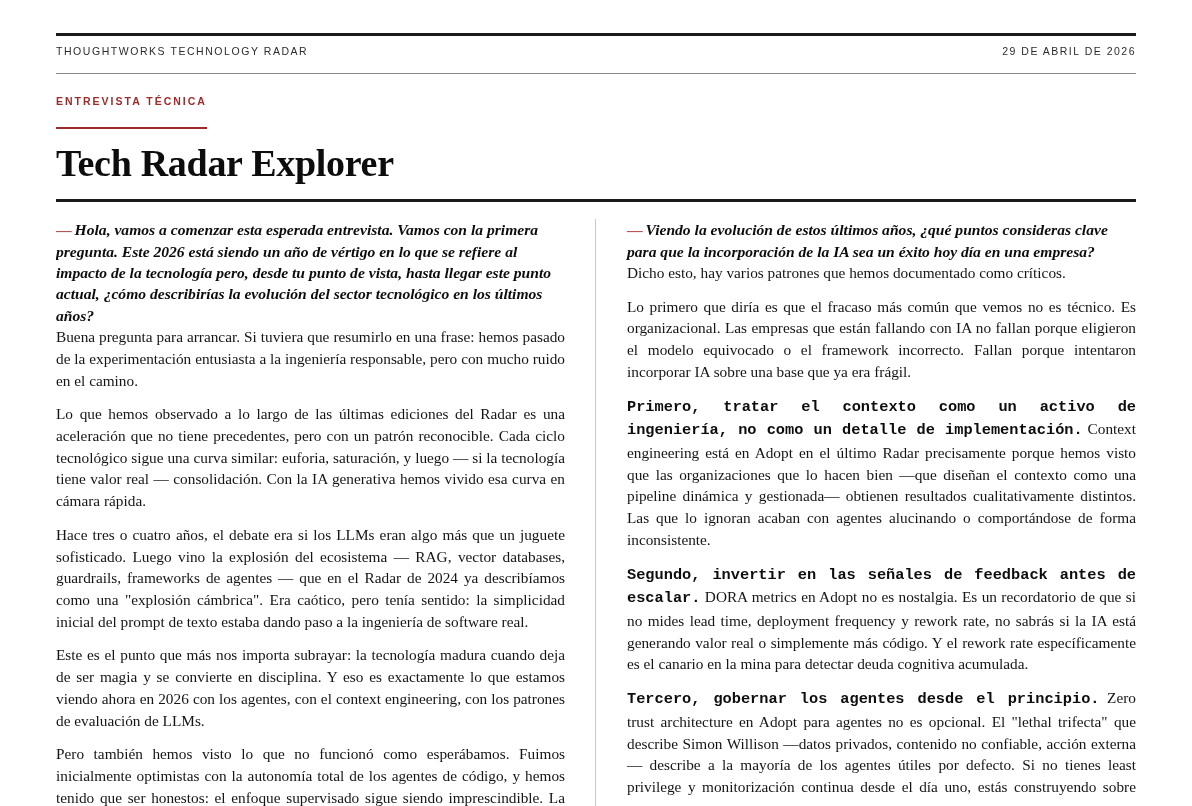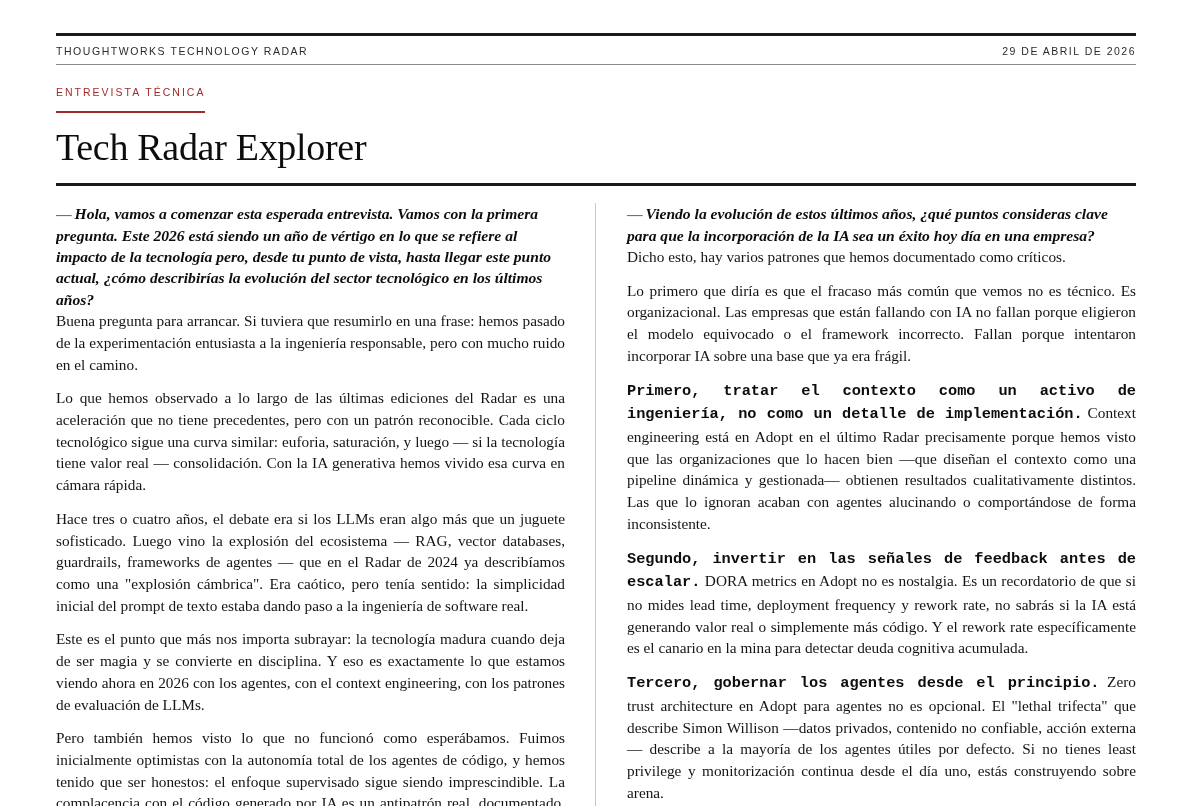--- a/index.html
+++ b/index.html
@@ -25,21 +25,21 @@
 
   
   .rule-thick {
     border-top: 3px solid #1a1a1a;
     margin-top: 33px;
   }
   .masthead {
     display: flex;
     align-items: baseline;
     justify-content: space-between;
-    padding: 9px 0 7px 0;
+    padding: 9px 0 16px 0;
     border-bottom: 1px solid #8a8a8a;
     gap: 43px;
   }
   .masthead-title,
   .masthead-date {
     font-family: "Liberation Sans", sans-serif;
     font-size: 10.5px;
     letter-spacing: 1.55px;
     color: #2b2b2b;
     font-weight: 400;
@@ -49,30 +49,30 @@
   .masthead-date { letter-spacing: 1.5px; }
 
   
   .kicker-wrap {
     margin-top: 17px;
   }
   .kicker {
     display: inline-block;
     font-family: "Liberation Sans", sans-serif;
     font-size: 10.5px;
-    font-weight: 400;
+    font-weight: 700;
     letter-spacing: 2.0px;
     color: #9e2a2a;
     text-transform: uppercase;
-    padding-bottom: 13px;
+    padding-bottom: 20px;
     border-bottom: 2px solid #9e2a2a;
   }
   .headline {
     font-family: "Liberation Serif", serif;
-    font-weight: 400;
+    font-weight: 700;
     font-size: 38px;
     line-height: 1.06;
     letter-spacing: -0.3px;
     color: #0d0d0d;
     margin: 14px 0 0 0;
   }
   .byline {
     font-family: "Liberation Serif", serif;
     font-style: italic;
     font-size: 14.5px;

